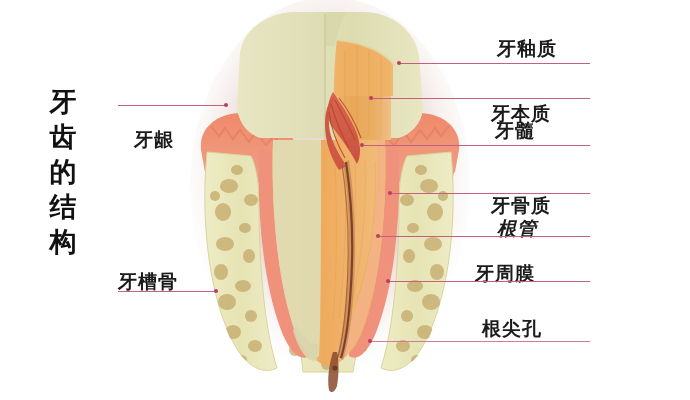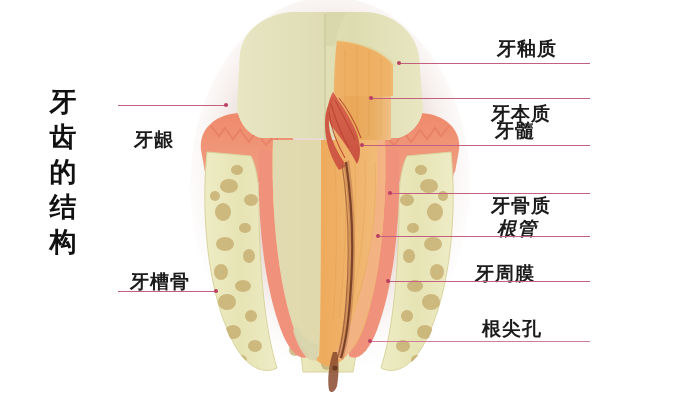--- a/index.html
+++ b/index.html
@@ -313,21 +313,21 @@
         <path d="M108,330 C114,352 124,364 132,360 L134,344
                  C126,344 118,338 112,326 Z" fill="#d8d5ad" opacity="0.9"></path>
       </g>
     </svg>
   </div>
 
   <div class="callout left" style="left:134px; top:84px;margin-top:43px;">牙龈</div>
   <div class="leader" style="left:118px; top:105px; width:110px;"></div>
   <div class="dot" style="left:224px; top:103px;"></div>
 
-  <div class="callout left" style="left:130px; top:269px;">牙槽骨</div>
+  <div class="callout left" style="left:118px; top:269px;">牙槽骨</div>
   <div class="leader" style="left:118px; top:291px; width:100px;"></div>
   <div class="dot" style="left:214px; top:289px;"></div>
 
   <div class="callout right" style="left:497px; top:36px;">牙釉质</div>
   <div class="leader" style="left:399px; top:63px; width:191px;"></div>
   <div class="dot" style="left:397px; top:61px;"></div>
 
   <div class="callout right" style="left:491px; top:74px;margin-top:27px;">牙本质</div>
   <div class="leader" style="left:371px; top:98px; width:219px;"></div>
   <div class="dot" style="left:369px; top:96px;"></div>

